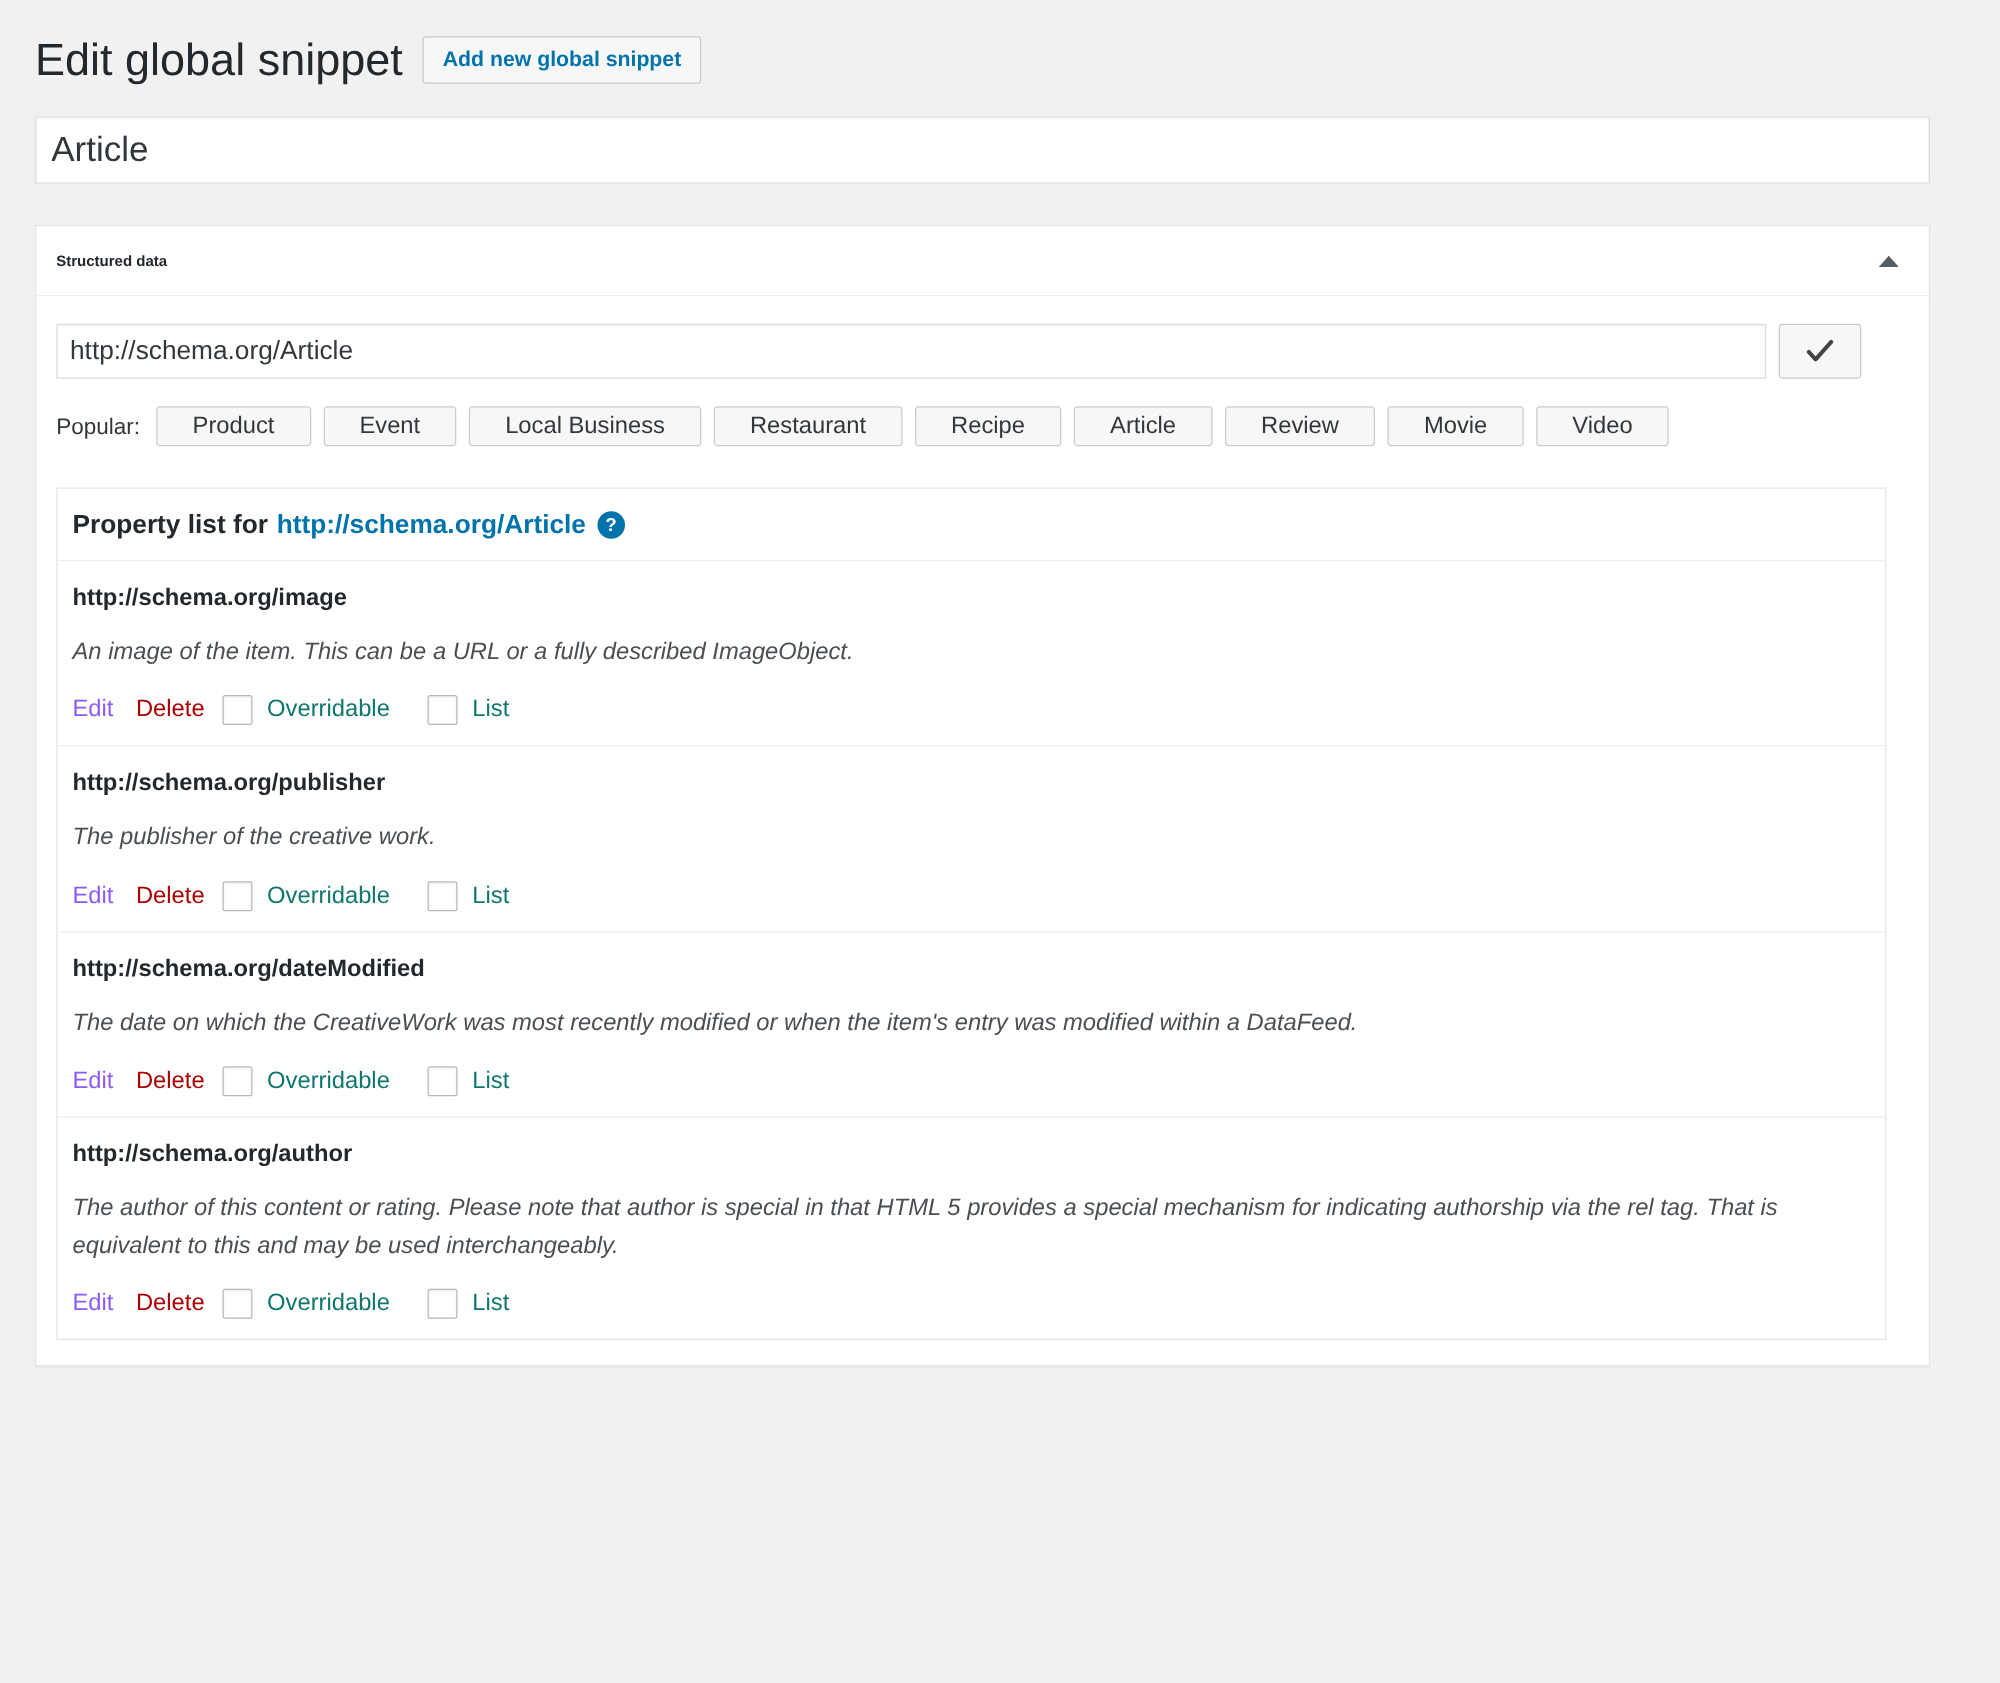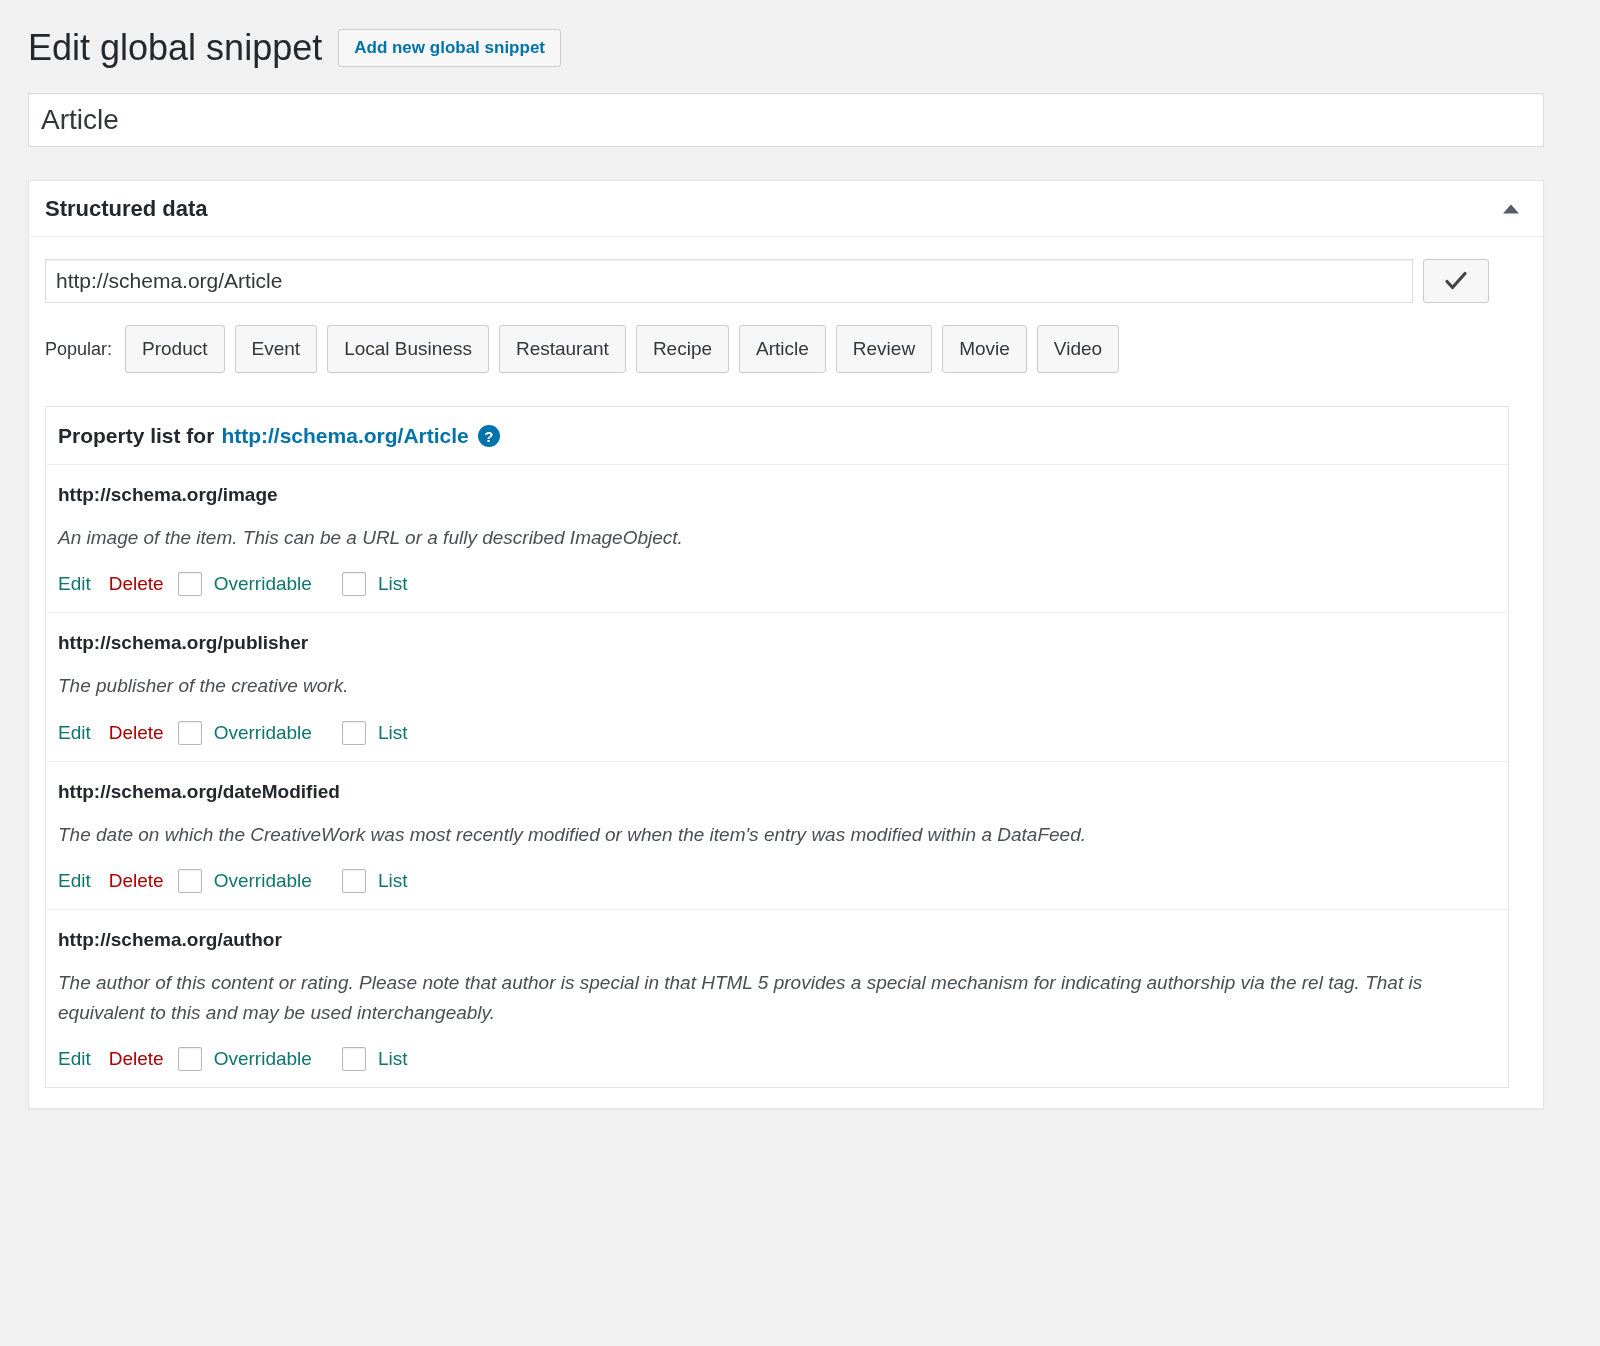--- a/index.html
+++ b/index.html
@@ -76,21 +76,21 @@
   .panel-head {
     position: relative;
     height: 56px;
     display: flex;
     align-items: center;
     padding: 0 16px;
     border-bottom: 1px solid #eee;
   }
   .panel-head h2 {
     margin: 0;
-    font-size: 22px;
+    font-size: 12px;
     font-weight: bold;
     color: #23282d;
   }
   .toggle-arrow {
     position: absolute;
     right: 24px;
     top: 50%;
     transform: translateY(-50%);
     width: 0;
     height: 0;
@@ -145,22 +145,22 @@
     align-items: center;
     gap: 10px;
     margin-top: 22px;
   }
   .popular-label {
     font-size: 18px;
     color: #32373c;
     margin-right: 3px;
   }
   .chip {
-    height: 48px;
-    padding: 0 16px;
+    height: 32px;
+    padding: 0 28px;
     display: inline-flex;
     align-items: center;
     background: #f7f7f7;
     border: 1px solid #ccc;
     border-radius: 3px;
     font-size: 19px;
     color: #32373c;
     cursor: pointer;
     white-space: nowrap;
   }
@@ -222,21 +222,21 @@
     margin-bottom: 20px;
     max-width: 1430px;
   }
   .prop-actions {
     display: flex;
     align-items: center;
     gap: 0;
     font-size: 19px;
   }
   .act-edit {
-    color: #0f766e;
+    color: #8b5cf6;
     text-decoration: none;
     cursor: pointer;
     margin-right: 18px;
   }
   .act-delete {
     color: #a00;
     text-decoration: none;
     cursor: pointer;
     margin-right: 14px;
   }

